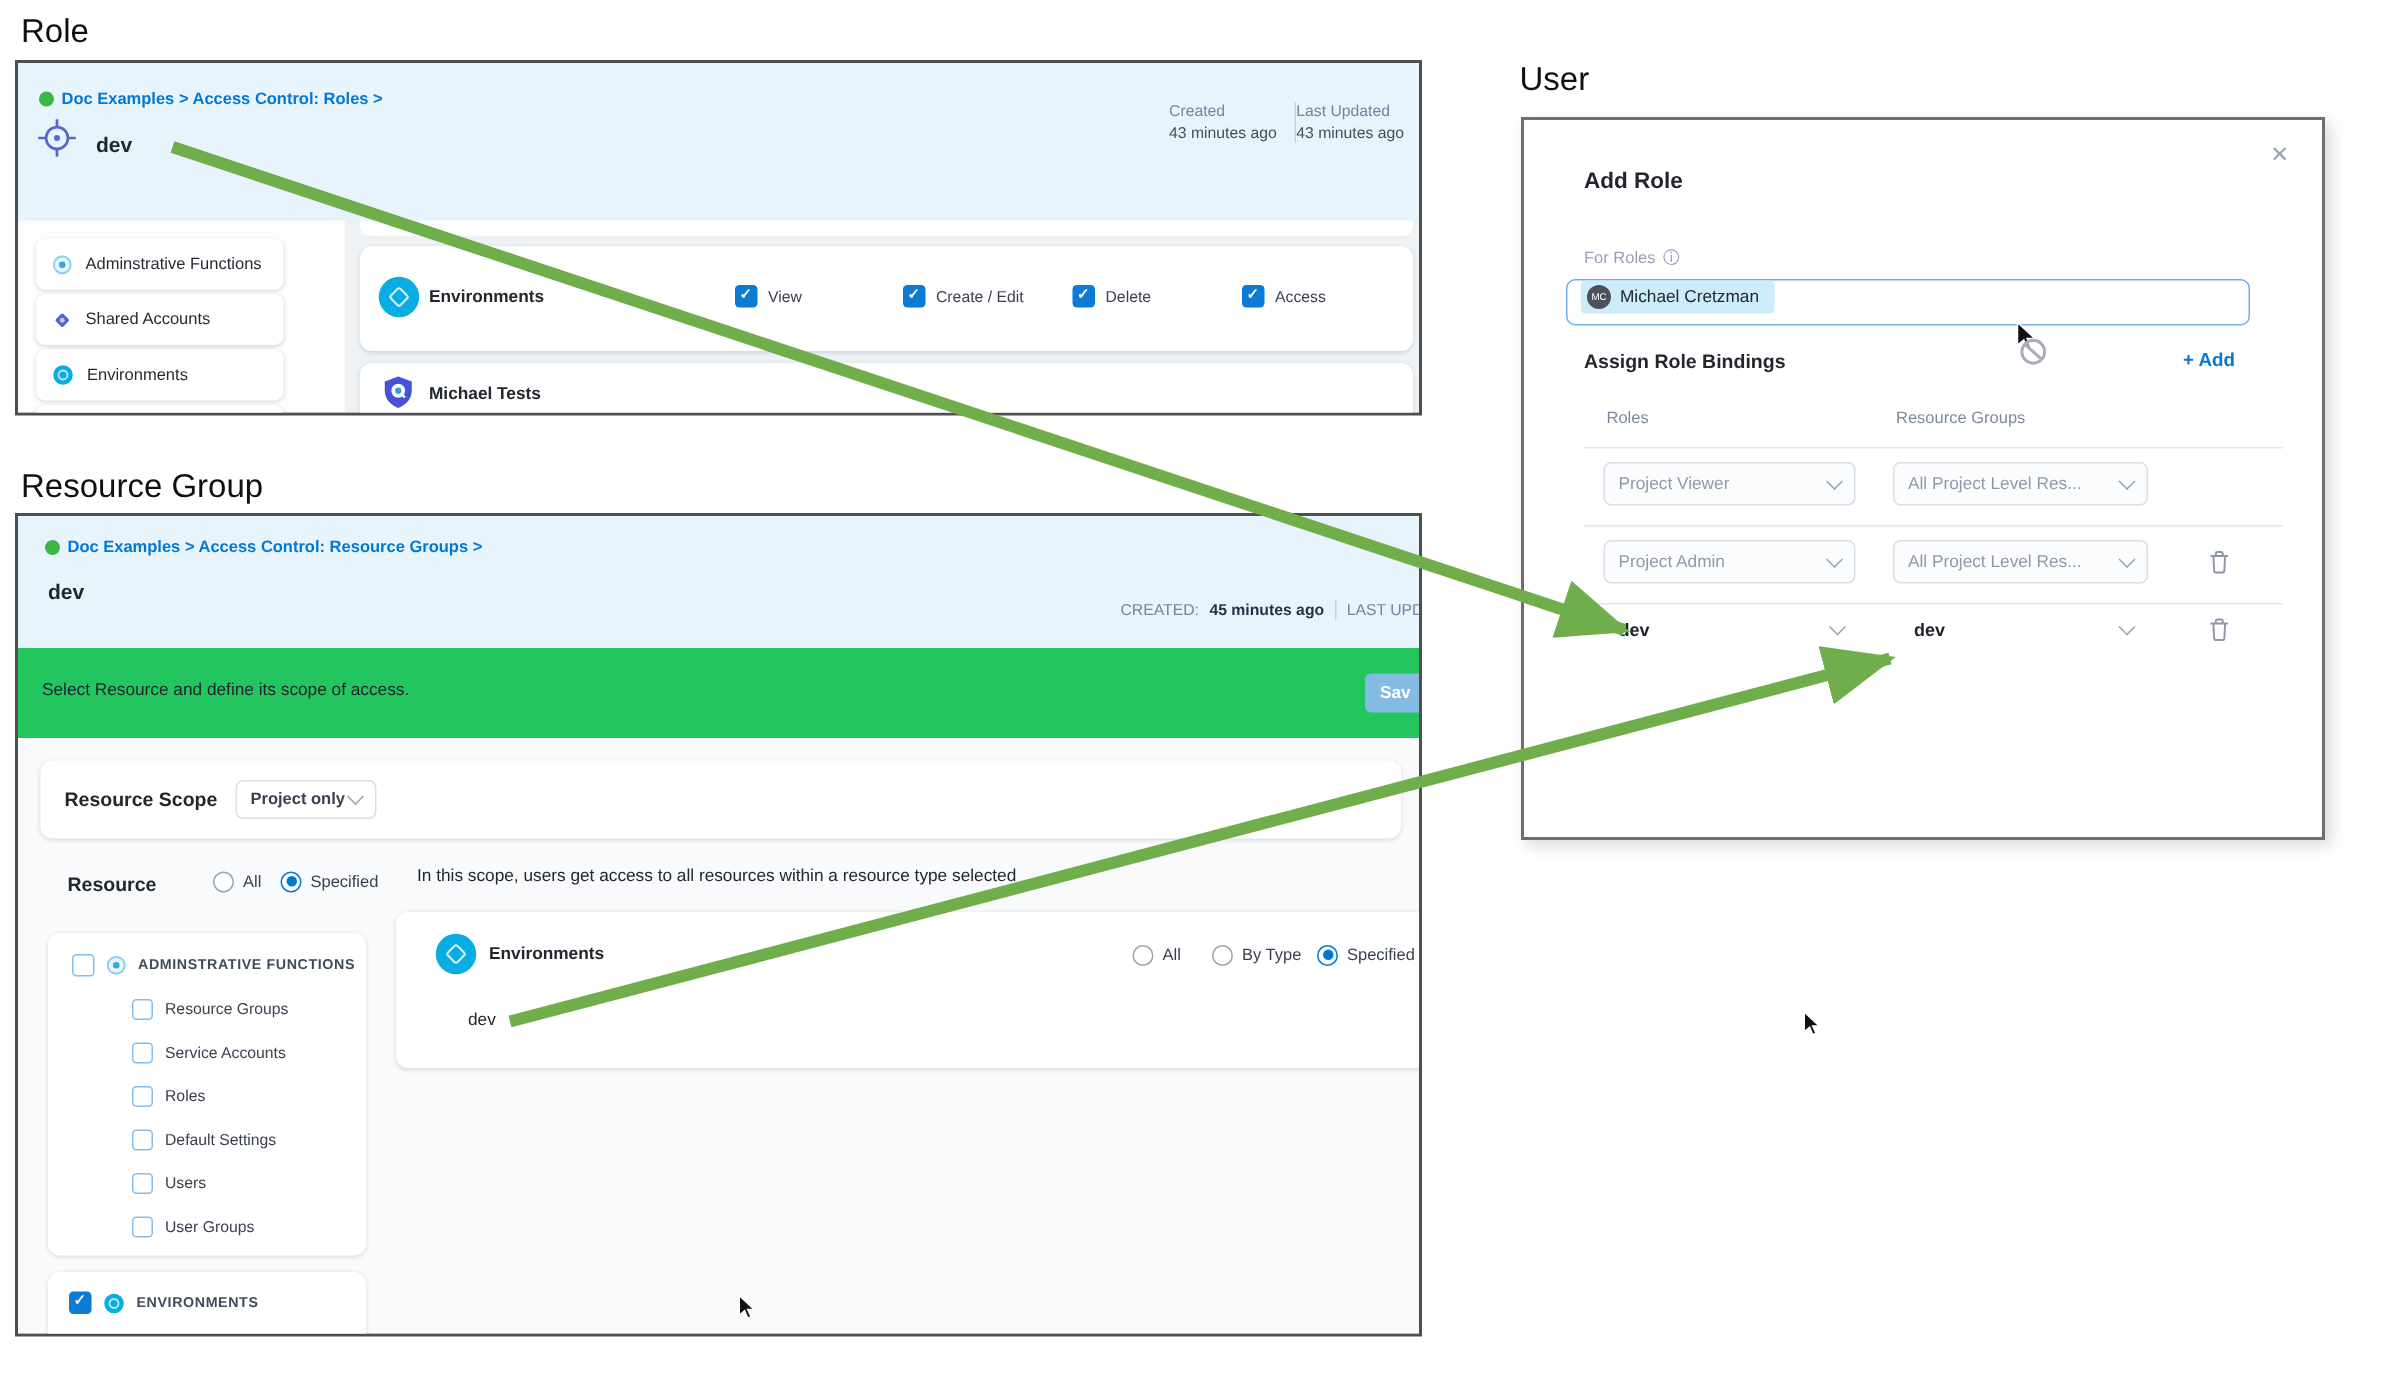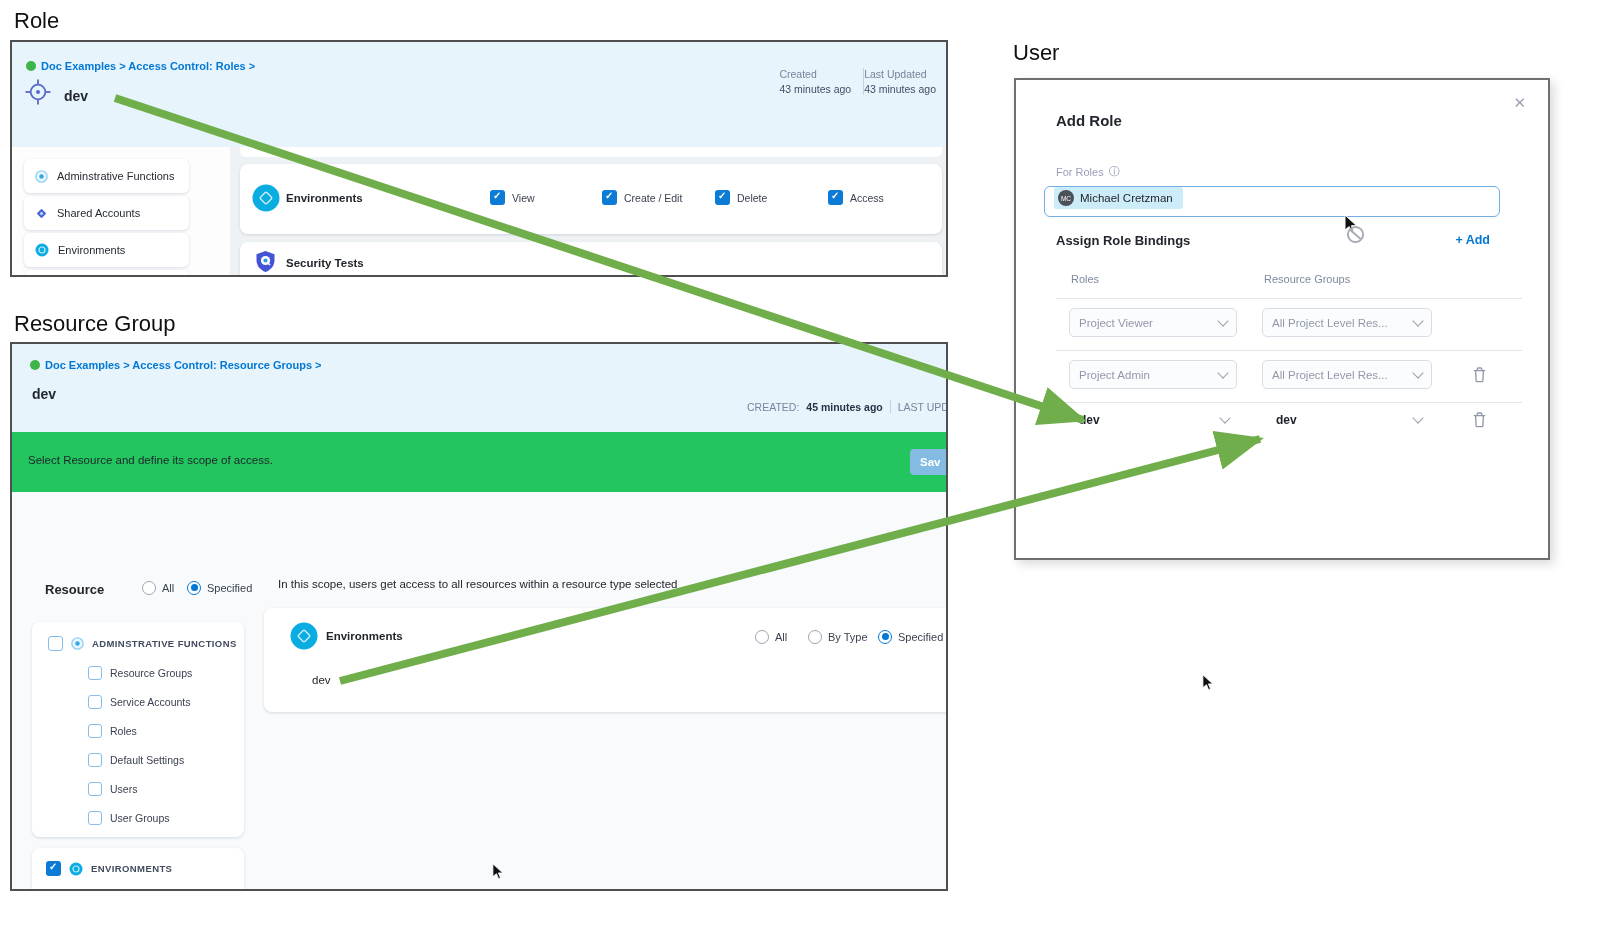--- a/index.html
+++ b/index.html
@@ -142,21 +142,21 @@
         </div>
         <div class="card" style="left:10px;right:4px;top:95px;height:55px">
           <span class="abs" style="left:15px;top:8px">
             <svg width="21" height="23" viewBox="0 0 21 23">
                 <path d="M10.5 1 L19.5 4.3 V10 C19.5 16 15.8 19.9 10.5 22 C5.2 19.9 1.5 16 1.5 10 V4.3 Z" fill="#4553d6"></path>
                 <circle cx="10.5" cy="10.5" r="4.6" fill="#fff"></circle>
                 <circle cx="10.5" cy="10.5" r="2.1" fill="#2d9fe0"></circle>
                 <line x1="13.2" y1="13.2" x2="15" y2="15" stroke="#fff" stroke-width="1.6"></line>
               </svg>
           </span>
-          <span class="abs" style="left:46px;top:15px;font-size:11.5px;font-weight:bold;color:#22272d">Security Tests</span>
+          <span class="abs" style="left:46px;top:15px;font-size:11.5px;font-weight:bold;color:#22272d">Michael Tests</span>
         </div>
       </div>
     </div>
   </div>
 
   <div class="panel" id="rg-panel" style="left:10px;top:342px;width:938px;height:549px">
     <div class="panel-hd" style="height:88px">
       <div class="crumb" style="left:18px;top:15px">
         <span class="crumb-dot"></span>
         <span>Doc Examples &gt; Access Control: Resource Groups &gt;</span>
@@ -167,20 +167,27 @@
         <span style="font-size:10.5px;font-weight:bold;color:#2c3044">45 minutes ago</span>
         <span class="vline" style="height:13px"></span>
         <span class="meta-label" style="margin:0">LAST UPD</span>
       </div>
     </div>
     <div class="abs" style="left:0;right:0;top:88px;height:60px;background:#22c55e;border-bottom:1px solid #e1e6ec">
       <span class="abs" style="left:16px;top:22px;font-size:11.5px;color:#1f242c">Select Resource and define its scope of access.</span>
       <button class="abs" style="left:898px;top:17px;width:56px;height:26px;background:var(--save-button-bg,#84bbe2);color:#fff;font-size:11.5px;font-weight:bold;border:none;border-radius:4px;text-align:left;padding:0 0 0 10px;font-family:inherit">Sav</button>
     </div>
     <div class="abs" style="left:0;right:0;top:148px;bottom:0;background:#f8fafb">
+      <div class="card" style="left:15px;right:12px;top:15px;height:52px">
+        <span class="abs sec-title" style="left:16px;top:18px">Resource Scope</span>
+        <div class="dd" style="left:130px;top:13px;width:94px;height:26px;background:#fff">
+          <span class="dd-text" style="color:#394150;font-weight:bold;font-size:11px">Project only</span>
+          <span class="chev"></span>
+        </div>
+      </div>
       <span class="abs sec-title" style="left:33px;top:90px">Resource</span>
       <div class="radio-item" style="left:130px;top:89px">
         <span class="radio"></span>
         <span class="radio-label">All</span>
       </div>
       <div class="radio-item" style="left:175px;top:89px">
         <span class="radio sel"></span>
         <span class="radio-label">Specified</span>
       </div>
 

